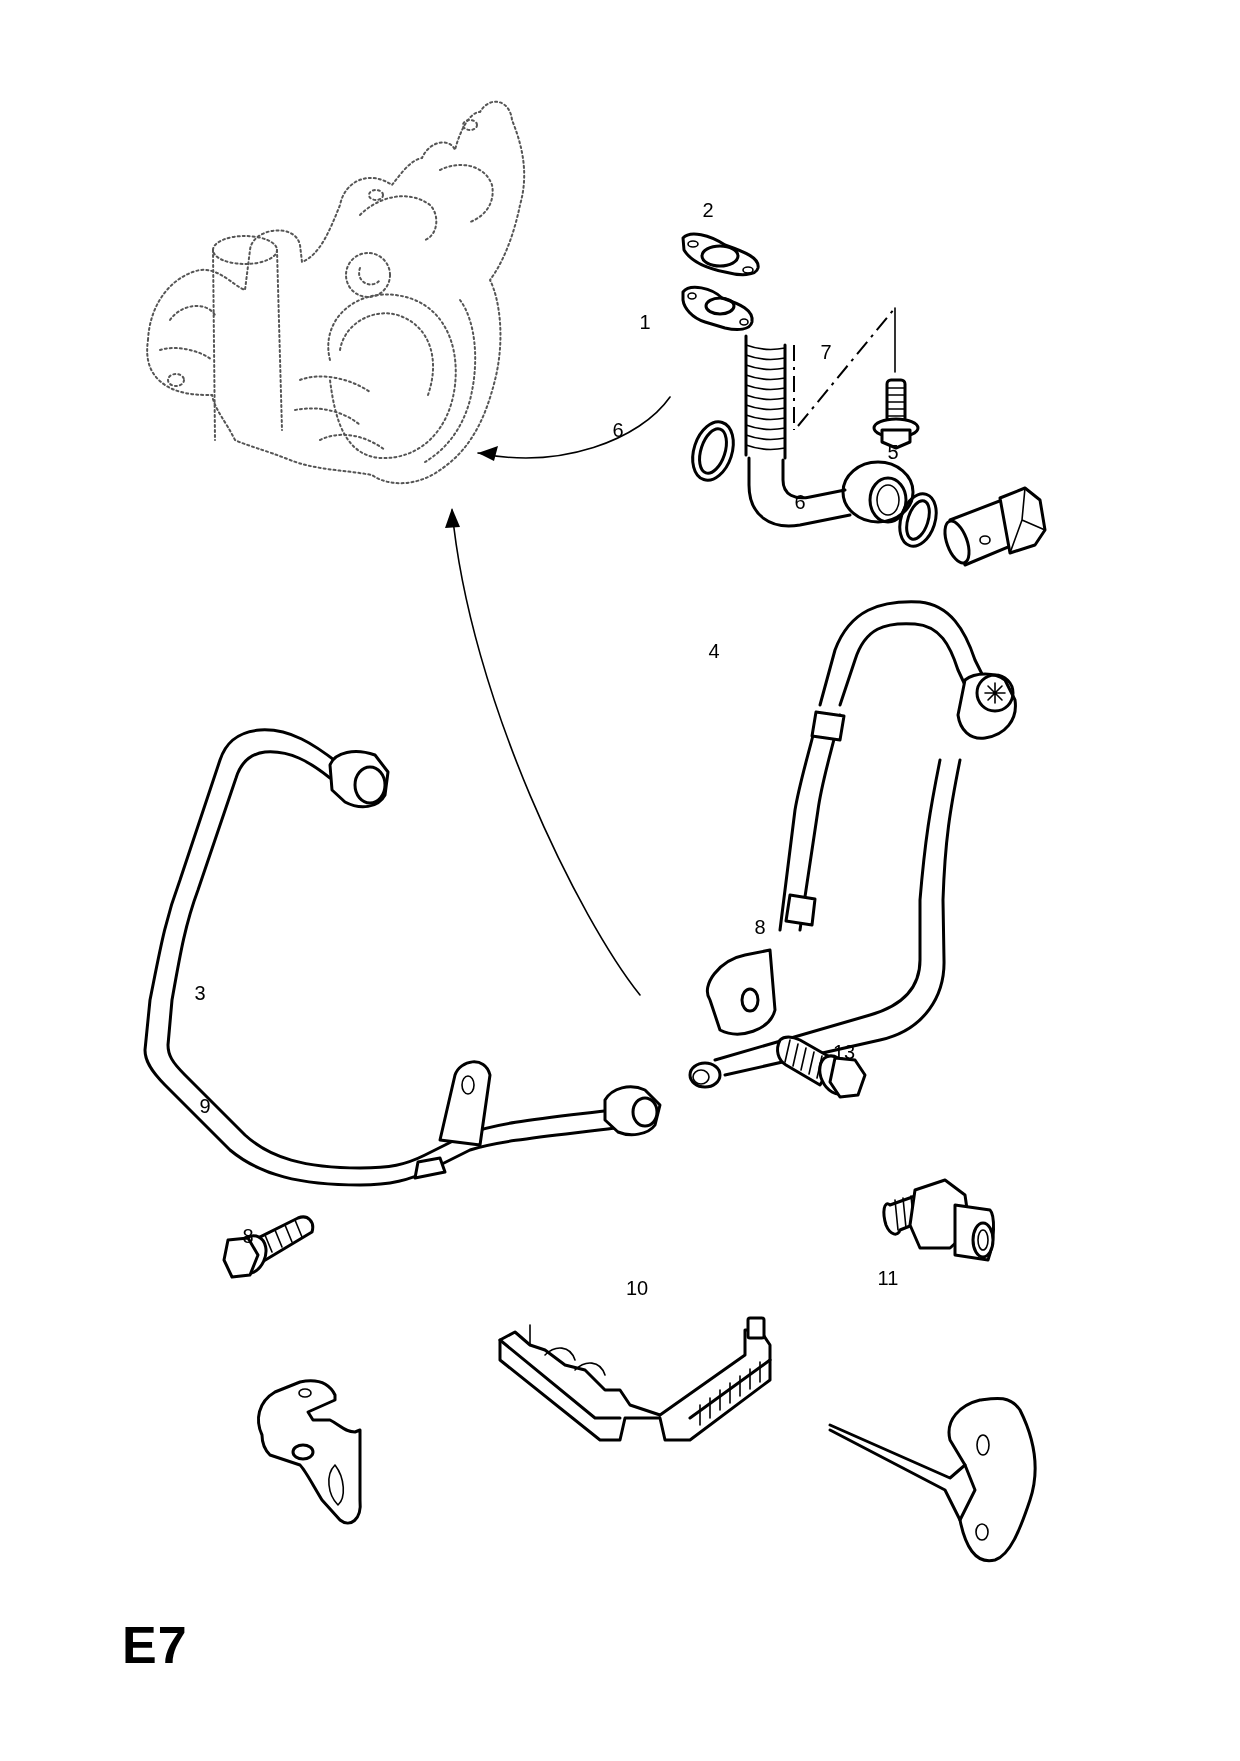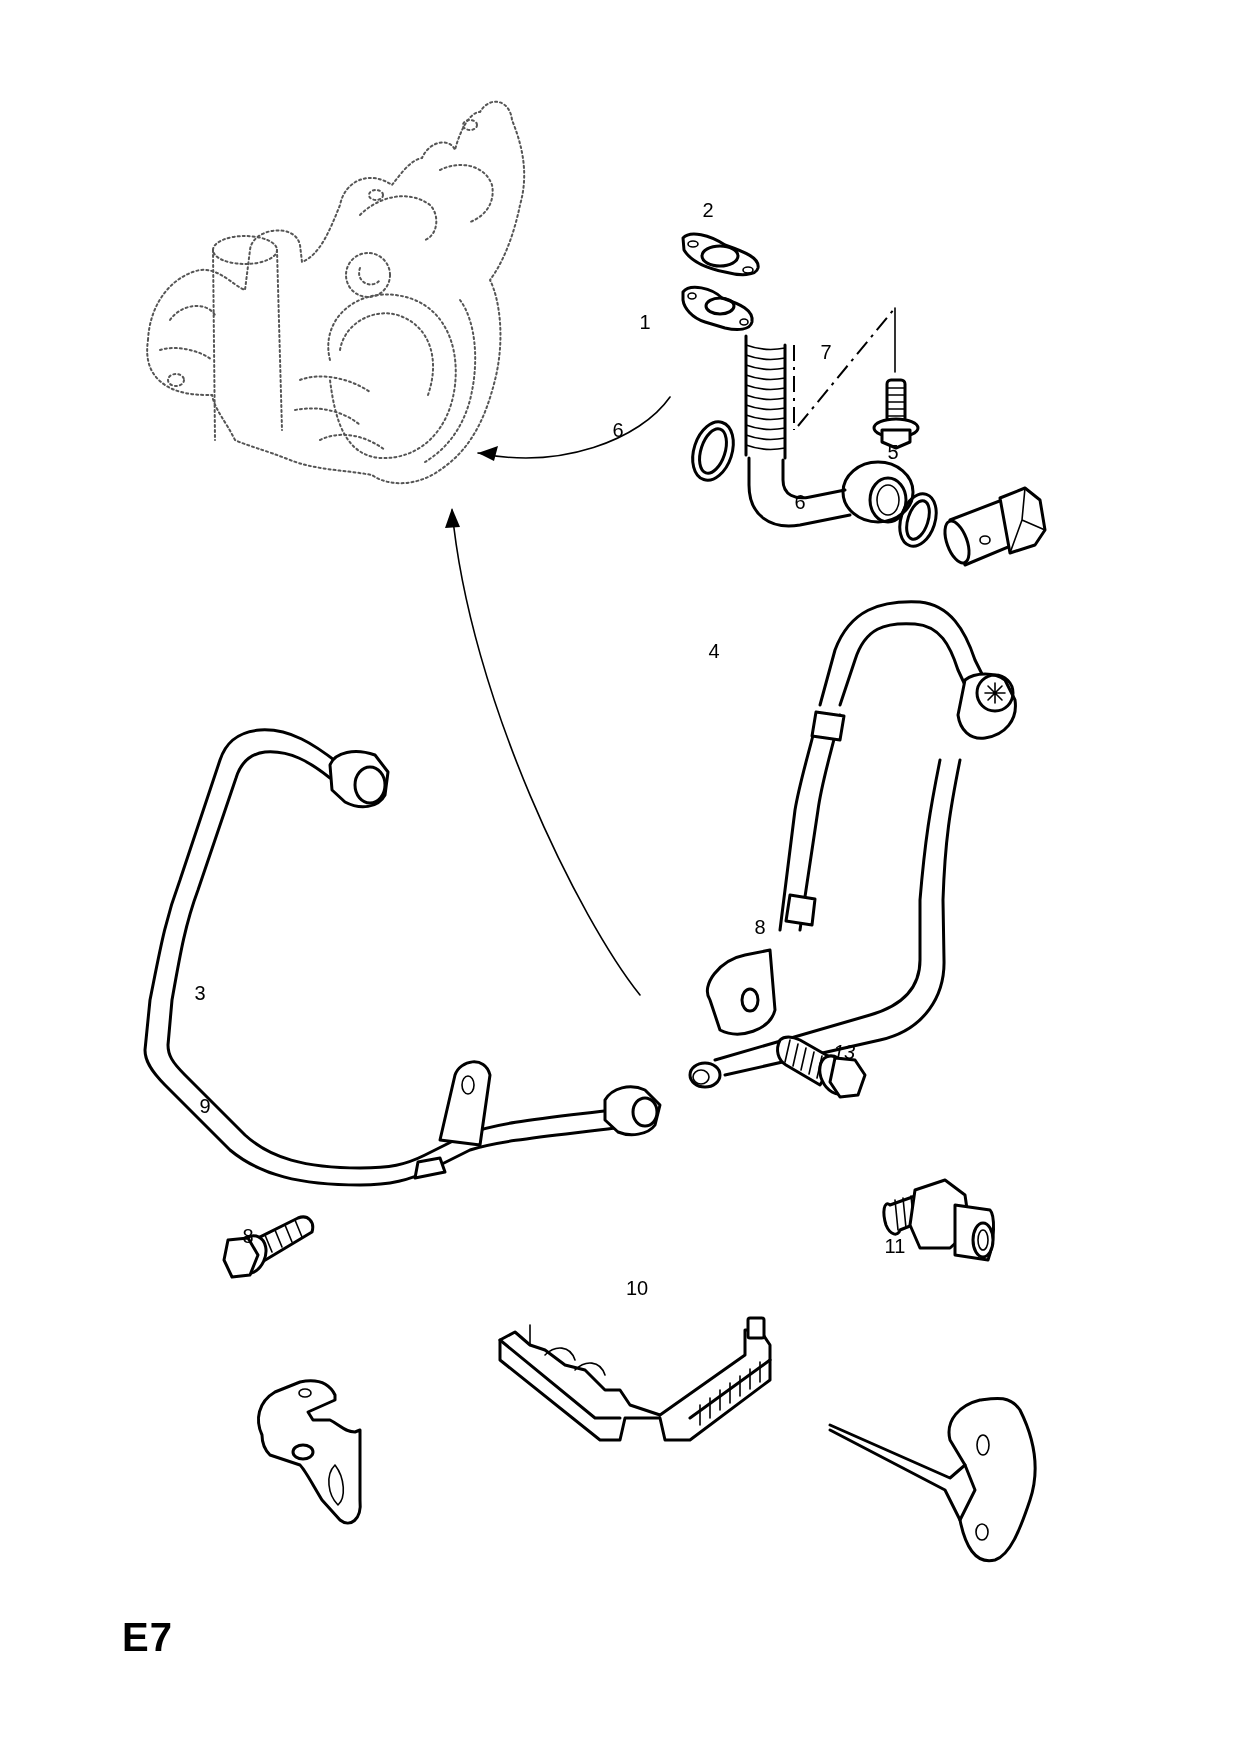--- a/index.html
+++ b/index.html
@@ -2,21 +2,21 @@
 <html><head>
 <meta charset="utf-8">
 <style>
   html, body { margin: 0; padding: 0; background: #ffffff; }
   body { width: 1240px; height: 1761px; position: relative; overflow: hidden;
          font-family: "Liberation Sans", sans-serif; color: #000; }
   #diagram { position: absolute; left: 0; top: 0; width: 1240px; height: 1761px; }
   .callout { position: absolute; font-family: "Liberation Sans", sans-serif; font-size: 20px;
              line-height: 1; color: #000; transform: translate(-50%, -50%); white-space: nowrap; }
   .page-code { position: absolute; left: 122px; top: 1615px; font-family: "Liberation Sans", sans-serif;
-               font-weight: bold; font-size: 40px; letter-spacing: 1px; color: #000; }
+               font-weight: bold; font-size: 52px; letter-spacing: 1px; color: #000; }
   svg .ln { fill: none; stroke: #000; stroke-width: 3; stroke-linecap: round; stroke-linejoin: round; }
   svg .thin { fill: none; stroke: #000; stroke-width: 1.6; stroke-linecap: round; stroke-linejoin: round; }
   svg .dot { fill: none; stroke: #555; stroke-width: 2; stroke-dasharray: 2 3; stroke-linecap: round; }
   svg .fillw { fill: #fff; stroke: #000; stroke-width: 3; stroke-linejoin: round; }
   svg .dash { fill: none; stroke: #000; stroke-width: 2; stroke-dasharray: 16 6 3 6; }
 </style>
 </head>
 <body>
 
 <svg id="diagram" viewBox="0 0 1240 1761" xmlns="http://www.w3.org/2000/svg">
@@ -202,17 +202,17 @@
 <div class="callout" style="left:708px;top:210px;">2</div>
 <div class="callout" style="left:200px;top:993px;">3</div>
 <div class="callout" style="left:714px;top:651px;">4</div>
 <div class="callout" style="left:893px;top:452px;">5</div>
 <div class="callout" style="left:618px;top:430px;">6</div>
 <div class="callout" style="left:800px;top:502px;">6</div>
 <div class="callout" style="left:826px;top:352px;">7</div>
 <div class="callout" style="left:760px;top:927px;">8</div>
 <div class="callout" style="left:205px;top:1106px;">9</div>
 <div class="callout" style="left:248px;top:1236px;">8</div>
-<div class="callout" style="left:888px;top:1246px;margin-left:7px;">11</div>
+<div class="callout" style="left:888px;top:1278px;">11</div>
 <div class="callout" style="left:637px;top:1288px;">10</div>
-<div class="callout" style="left:844px;top:1052px;font-style:italic;">13</div>
+<div class="callout" style="left:844px;top:1052px;">13</div>
 
 <div class="page-code">E7</div>
 
 </body></html>

